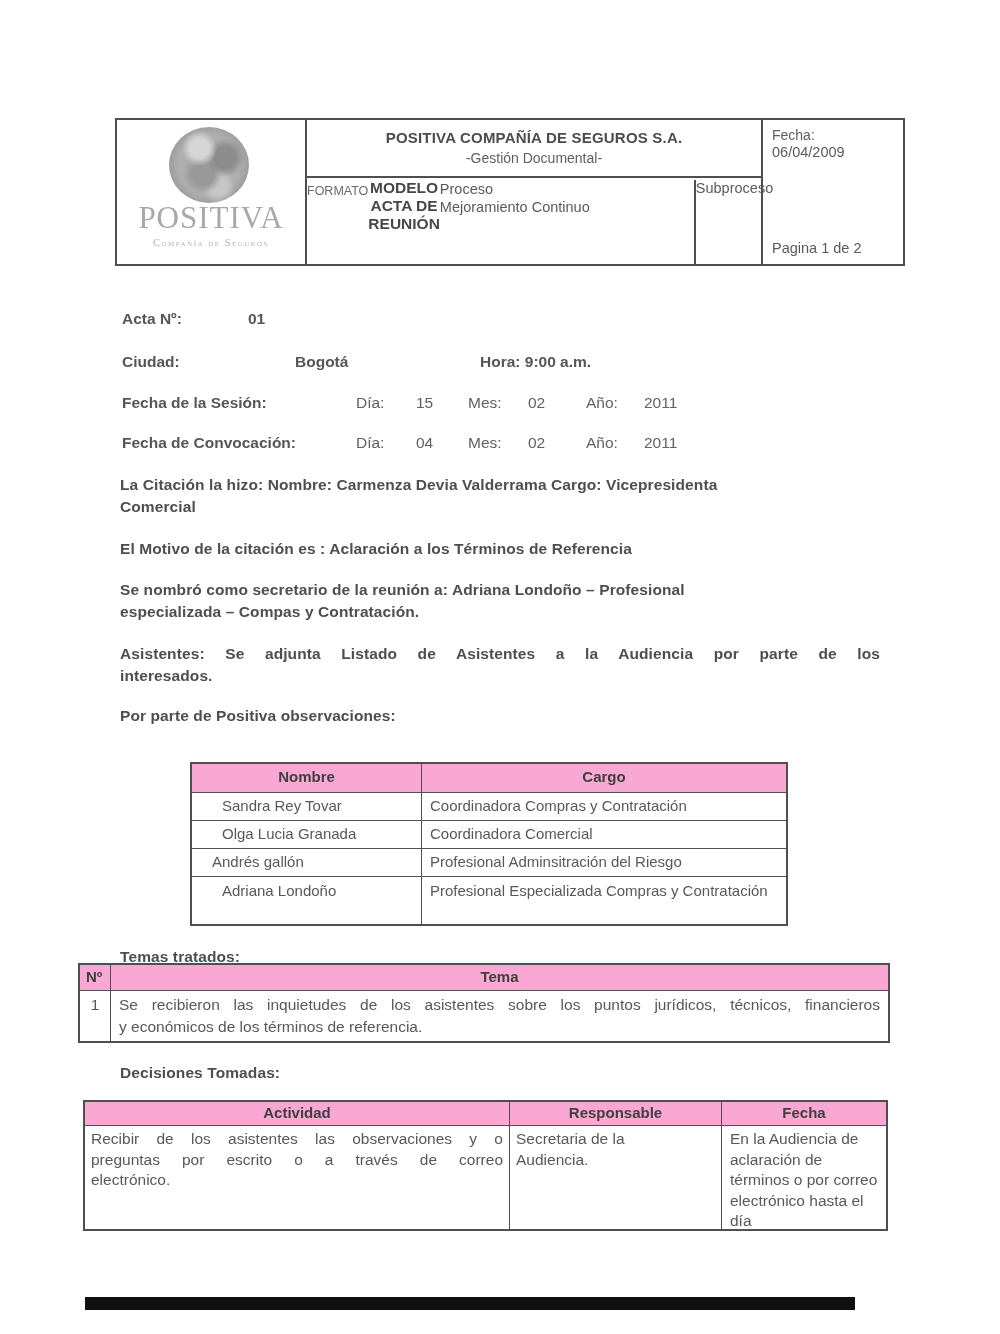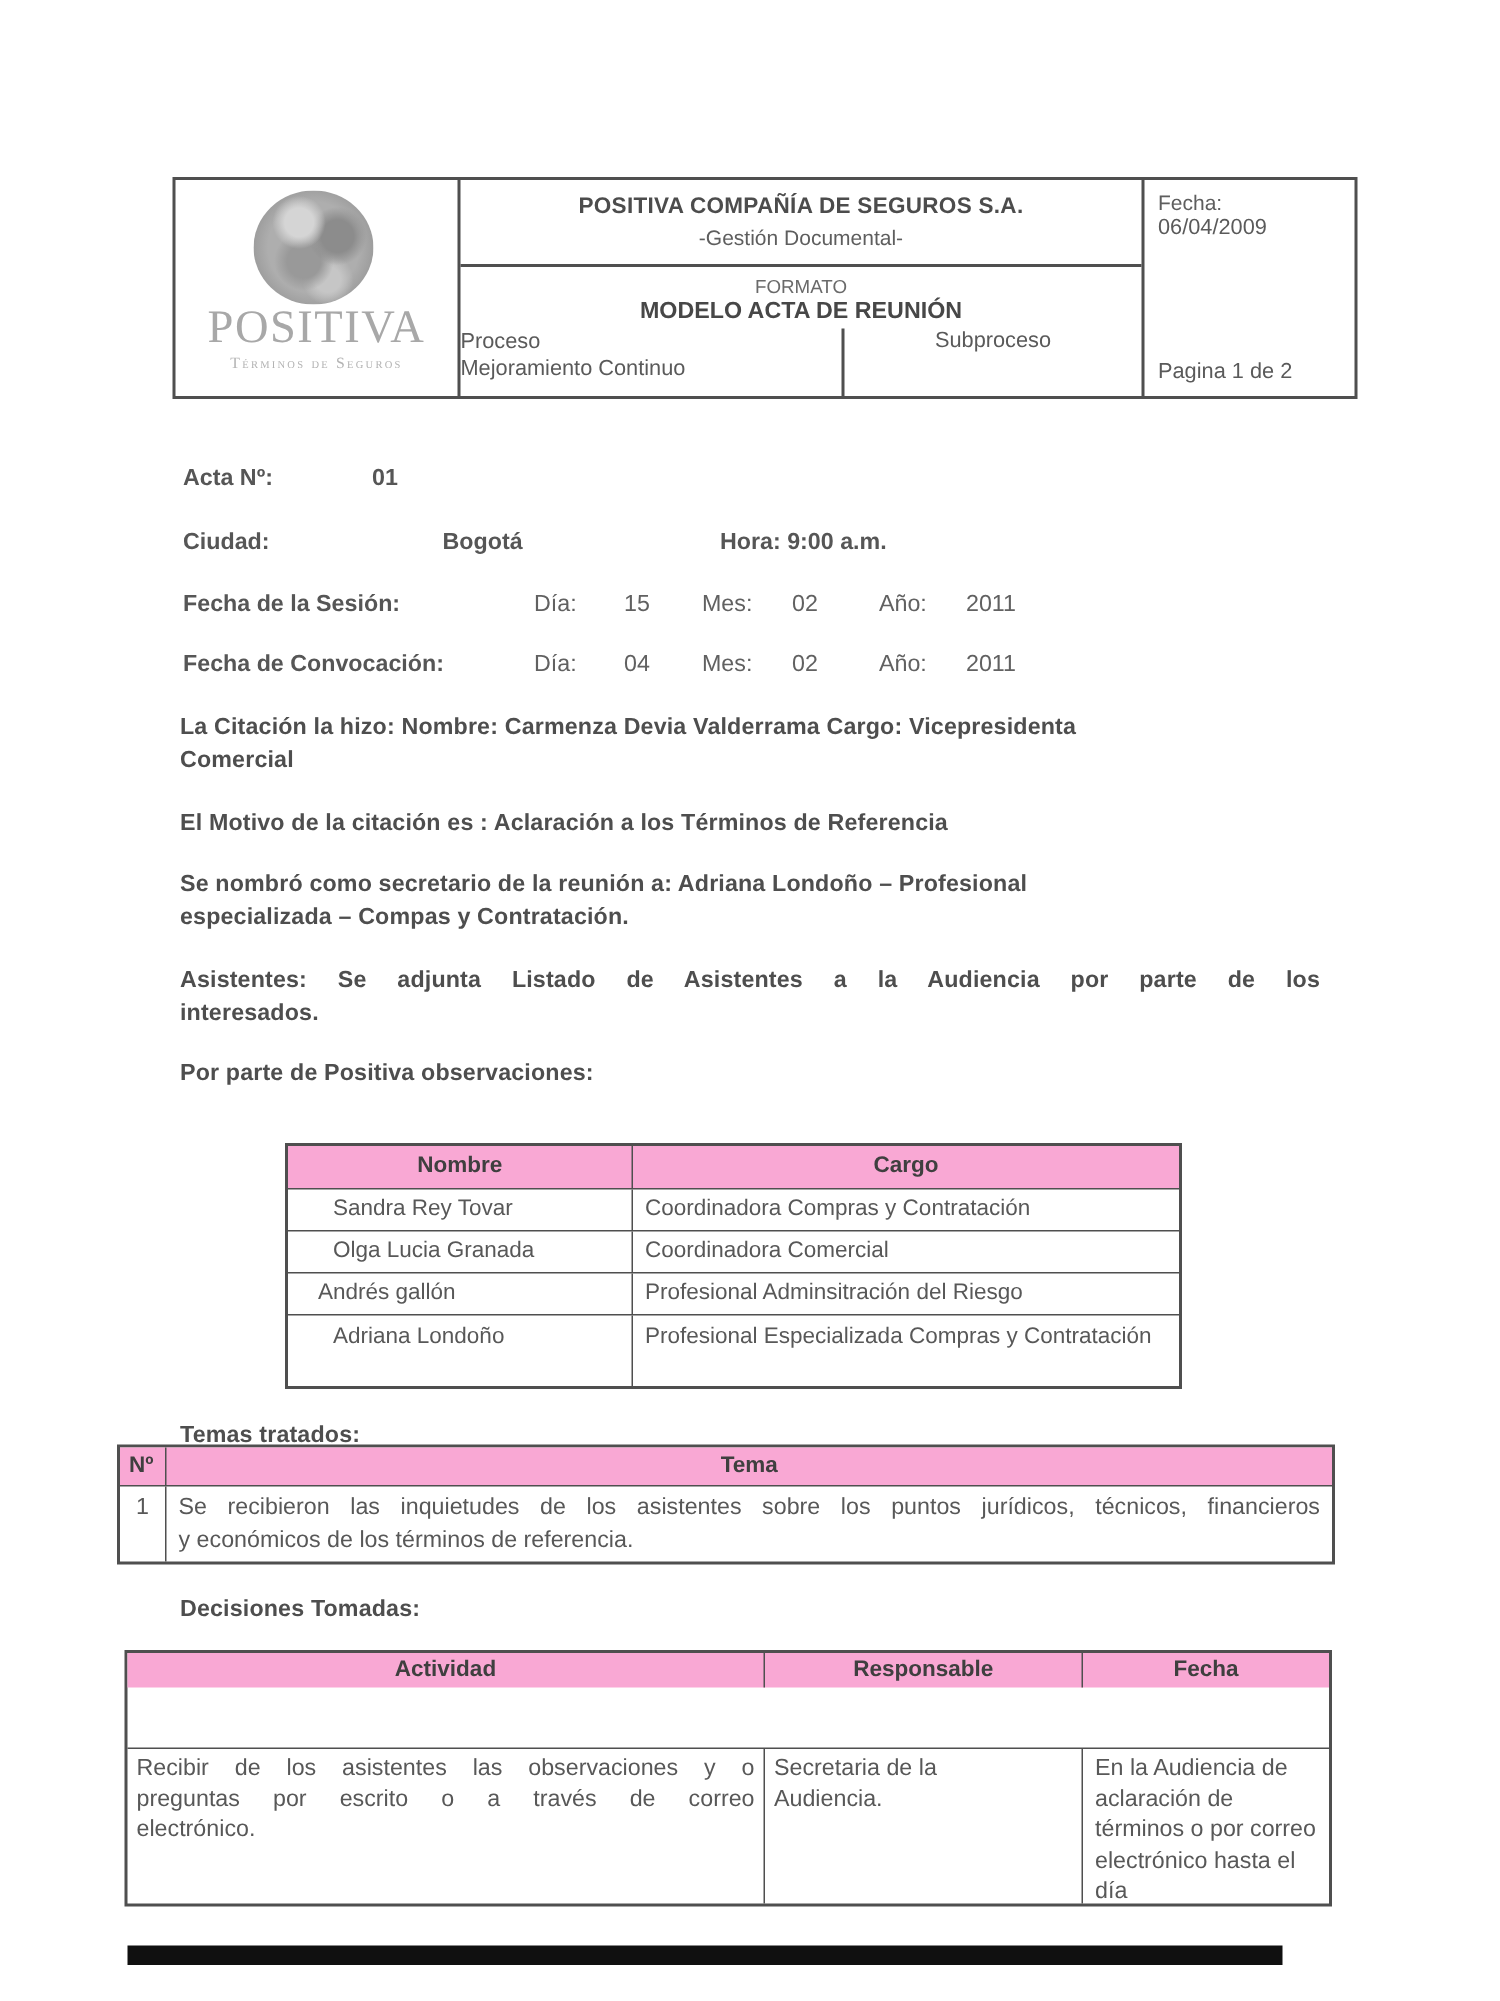--- a/index.html
+++ b/index.html
@@ -25,21 +25,21 @@
       font-family:"Liberation Serif","DejaVu Serif",serif; font-size:31px; line-height:32px;
       color:#a8a8a8; letter-spacing:1px; }
   .logo-tag { position:absolute; top:117px; left:0; width:100%; text-align:center;
       font-family:"Liberation Serif","DejaVu Serif",serif; font-size:10.5px; color:#b3b3b3;
       letter-spacing:1.5px; font-variant:small-caps; }
 
   .hdr-mid { width:456px; min-width:456px; border-right:2px solid #4f4f4f; display:flex; flex-direction:column; }
   .hdr-mid-top { height:58px; border-bottom:2px solid #4f4f4f; text-align:center; padding-top:9px; }
   .hdr-company { font-size:15px; font-weight:bold; color:#4c4c4c; letter-spacing:.2px; }
   .hdr-gestion { font-size:14px; color:#5e5e5e; margin-top:4px; }
-  .hdr-mid-bot { flex:1; display:flex; flex-direction:column; }
+  .hdr-mid-bot { flex:1; display:flex; flex-direction:row; }
   .hdr-formato { text-align:center; font-size:12.5px; color:#6a6a6a; margin-top:6px; }
   .hdr-doctitle { text-align:center; font-size:15.5px; font-weight:bold; color:#474747; margin-top:1px; }
   .proc-row { flex:1; display:flex; margin-top:2px; }
   .proc-cell { width:256px; min-width:256px; border-right:2px solid #4f4f4f;
                text-align:left; font-size:14.5px; color:#5a5a5a; line-height:18px; }
   .subproc-cell { flex:1; text-align:center; font-size:14.5px; color:#5a5a5a; }
 
   .hdr-right { flex:1; display:flex; flex-direction:column; }
   .cod-cell { height:58px; border-bottom:2px solid #4f4f4f; padding:6px 4px 0 9px; }
   .cod-label { font-size:14px; color:#5e5e5e; }
@@ -84,21 +84,21 @@
 </style>
 </head>
 <body>
 
 <div class="page">
 
   <div class="hdr">
     <div class="hdr-logo">
       <div class="logo-ball"></div>
       <div class="logo-word">POSITIVA</div>
-      <div class="logo-tag">Términos de Seguros</div>
+      <div class="logo-tag">Compañía de Seguros</div>
     </div>
     <div class="hdr-mid">
       <div class="hdr-mid-top">
         <div class="hdr-company">POSITIVA COMPAÑÍA DE SEGUROS S.A.</div>
         <div class="hdr-gestion">-Gestión Documental-</div>
       </div>
       <div class="hdr-mid-bot">
         <div class="hdr-formato">FORMATO</div>
         <div class="hdr-doctitle">MODELO ACTA DE REUNIÓN</div>
         <div class="proc-row">
@@ -203,21 +203,21 @@
   </div>
 
   <div class="para nw" style="top:1062px;">Decisiones Tomadas:</div>
 
   <div class="grid dec" style="left:83px; top:1100px; width:805px;">
     <div class="trow first thead-row" style="height:23px;">
       <div class="tcell first th" style="width:424px;">Actividad</div>
       <div class="tcell th" style="width:212px;">Responsable</div>
       <div class="tcell th" style="flex:1;">Fecha</div>
     </div>
-    <div class="trow" style="height:104px;margin-top:40px;">
+    <div class="trow" style="height:104px;">
       <div class="tcell first" style="width:424px; padding:3px 6px 0 6px;">
         <div class="cell-txt jline">Recibir de los asistentes las observaciones y o</div>
         <div class="cell-txt jline">preguntas por escrito o a través de correo</div>
         <div class="cell-txt">electrónico.</div>
       </div>
       <div class="tcell" style="width:212px; padding:3px 6px 0 6px;">
         <div class="cell-txt" style="width:150px;">Secretaria de la Audiencia.</div>
       </div>
       <div class="tcell" style="flex:1; padding:3px 6px 0 8px;">
         <div class="cell-txt" style="width:152px;">En la Audiencia de aclaración de términos o por correo electrónico hasta el día</div>

